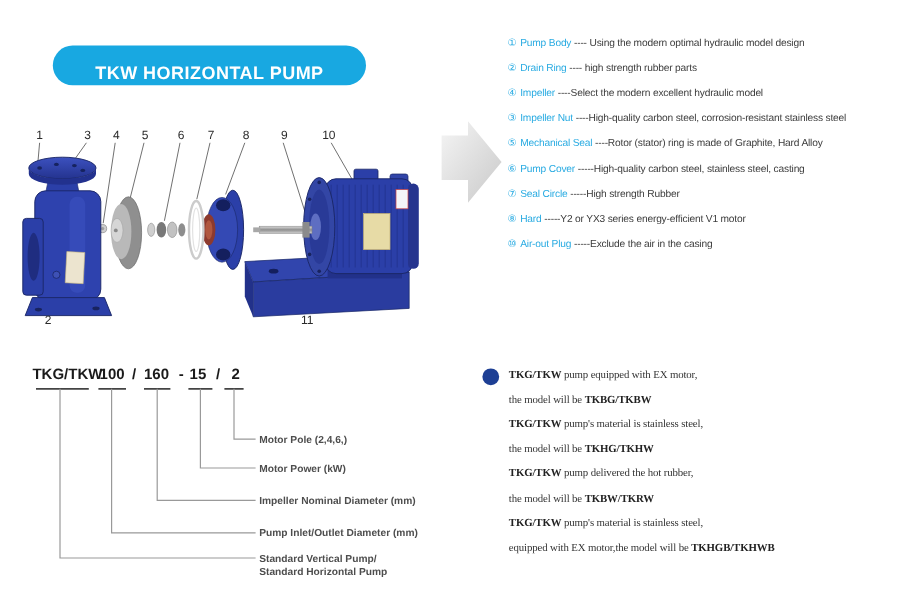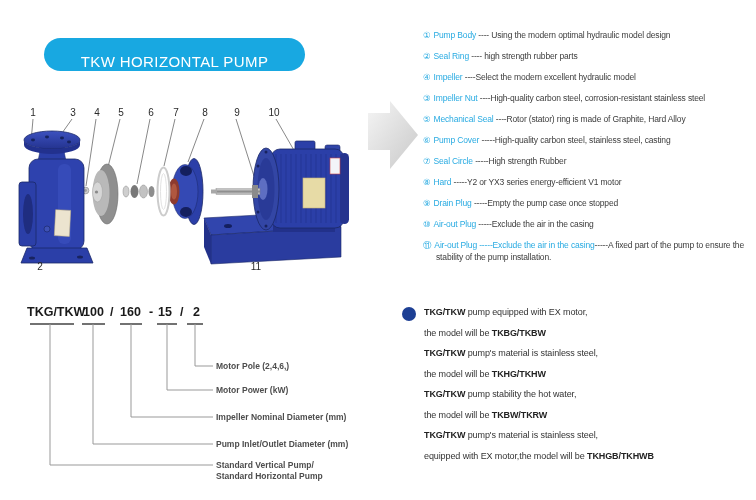--- a/index.html
+++ b/index.html
@@ -2,21 +2,21 @@
 <html><head>
 <meta charset="utf-8">
 <style>
   html,body{margin:0;padding:0;background:#ffffff;}
   body{font-family:"Liberation Sans",sans-serif;}
   .page{position:relative;width:756px;height:500px;background:#ffffff;overflow:hidden;}
 
   
   .banner{position:absolute;left:44px;top:38px;width:261px;height:33px;background:#18a8e1;
           border-radius:17px;display:flex;align-items:center;justify-content:center;}
-  .banner-text{color:#ffffff;font-weight:normal;font-size:15px;letter-spacing:.4px;margin-top:14px;}
+  .banner-text{color:#ffffff;font-weight:bold;font-size:15px;letter-spacing:.4px;margin-top:14px;}
 
   
   .diagram{position:absolute;left:0;top:98px;}
   .dn{font-family:"Liberation Sans",sans-serif;font-size:10px;fill:#2a2a2a;text-anchor:middle;}
 
   
   .parts-list{position:absolute;left:423px;top:29px;width:333px;}
   .pitem{font-size:8.5px;line-height:12px;margin-bottom:9px;color:#3c3c3c;
          padding-left:13px;text-indent:-13px;letter-spacing:-0.15px;white-space:nowrap;}
   .pitem.wrap{white-space:normal;}
@@ -25,21 +25,21 @@
   .pdesc{color:#3c3c3c;}
 
   
   .model-svg{position:absolute;left:12px;top:298px;}
   .mc{font-family:"Liberation Sans",sans-serif;font-weight:bold;font-size:12.5px;fill:#1a1a1a;}
   .ml{font-family:"Liberation Sans",sans-serif;font-weight:bold;font-size:8.5px;fill:#4d4d4d;}
 
   
   .variants{position:absolute;left:424px;top:306px;width:330px;font-size:9px;color:#333333;}
   .bullet{position:absolute;left:-22px;top:1px;width:14px;height:14px;border-radius:50%;background:#1d3f94;}
-  .vline{line-height:12px;margin-bottom:8.5px;letter-spacing:-0.1px;}
+  .vline{line-height:12px;margin-bottom:8.5px;letter-spacing:-0.1px;font-family:Liberation Serif, serif;}
   .vbold{font-weight:bold;color:#222222;}
 </style>
 </head>
 <body>
 
 <div class="page">
 
   <div class="banner">
     <span class="banner-text">TKW HORIZONTAL PUMP</span>
   </div>
@@ -160,30 +160,28 @@
     <text class="dn" x="176" y="18">7</text>
     <text class="dn" x="205" y="18">8</text>
     <text class="dn" x="237" y="18">9</text>
     <text class="dn" x="274" y="18">10</text>
     <text class="dn" x="40" y="172">2</text>
     <text class="dn" x="256" y="172">11</text>
   </svg>
 
   <div class="parts-list">
     <div class="pitem"><span class="pnum">①</span><span class="pname">Pump Body</span><span class="pdesc"> ---- Using the modern optimal hydraulic model design</span></div>
-    <div class="pitem"><span class="pnum">②</span><span class="pname">Seal Ring</span><span class="pdesc"> ---- high strength rubber parts</span></div>
+    <div class="pitem"><span class="pnum">②</span><span class="pname">Drain Ring</span><span class="pdesc"> ---- high strength rubber parts</span></div>
     <div class="pitem"><span class="pnum">④</span><span class="pname">Impeller</span><span class="pdesc"> ----Select the modern excellent hydraulic model</span></div>
     <div class="pitem"><span class="pnum">③</span><span class="pname">Impeller Nut</span><span class="pdesc"> ----High-quality carbon steel, corrosion-resistant stainless steel</span></div>
     <div class="pitem"><span class="pnum">⑤</span><span class="pname">Mechanical Seal</span><span class="pdesc"> ----Rotor (stator) ring is made of Graphite, Hard Alloy</span></div>
     <div class="pitem"><span class="pnum">⑥</span><span class="pname">Pump Cover</span><span class="pdesc"> -----High-quality carbon steel, stainless steel, casting</span></div>
     <div class="pitem"><span class="pnum">⑦</span><span class="pname">Seal Circle</span><span class="pdesc"> -----High strength Rubber</span></div>
     <div class="pitem"><span class="pnum">⑧</span><span class="pname">Hard</span><span class="pdesc"> -----Y2 or YX3 series energy-efficient V1 motor</span></div>
-    <div class="pitem"><span class="pnum">⑨</span><span class="pname">Drain Plug</span><span class="pdesc"> -----Empty the pump case once stopped</span></div>
     <div class="pitem"><span class="pnum">⑩</span><span class="pname">Air-out Plug</span><span class="pdesc"> -----Exclude the air in the casing</span></div>
-    <div class="pitem wrap"><span class="pnum">⑪</span><span class="pname">Air-out Plug -----Exclude the air in the casing</span><span class="pdesc">-----A fixed part of the pump to ensure the stability of the pump installation.</span></div>
   </div>
 
   <svg class="model-svg" width="390" height="200" viewBox="0 0 390 200">
     <text class="mc" x="15" y="18">TKG/TKW</text>
     <text class="mc" x="71" y="18">100</text>
     <text class="mc" x="98" y="18">/</text>
     <text class="mc" x="108" y="18">160</text>
     <text class="mc" x="137" y="18">-</text>
     <text class="mc" x="146" y="18">15</text>
     <text class="mc" x="168" y="18">/</text>
@@ -208,21 +206,21 @@
       <div class="vline"><span class="vbold">TKG/TKW</span><span> pump equipped with EX motor,</span></div>
       <div class="vline"><span>the model will be </span><span class="vbold">TKBG/TKBW</span></div>
     </div>
 
     <div class="vblock">
       <div class="vline"><span class="vbold">TKG/TKW</span><span> pump's material is stainless steel,</span></div>
       <div class="vline"><span>the model will be </span><span class="vbold">TKHG/TKHW</span></div>
     </div>
 
     <div class="vblock">
-      <div class="vline"><span class="vbold">TKG/TKW</span><span> pump stability the hot water,</span></div>
+      <div class="vline"><span class="vbold">TKG/TKW</span><span> pump delivered the hot rubber,</span></div>
       <div class="vline"><span>the model will be </span><span class="vbold">TKBW/TKRW</span></div>
     </div>
 
     <div class="vblock">
       <div class="vline"><span class="vbold">TKG/TKW</span><span> pump's material is stainless steel,</span></div>
       <div class="vline"><span>equipped with EX motor,the model will be </span><span class="vbold">TKHGB/TKHWB</span></div>
     </div>
   </div>
 
 </div>

